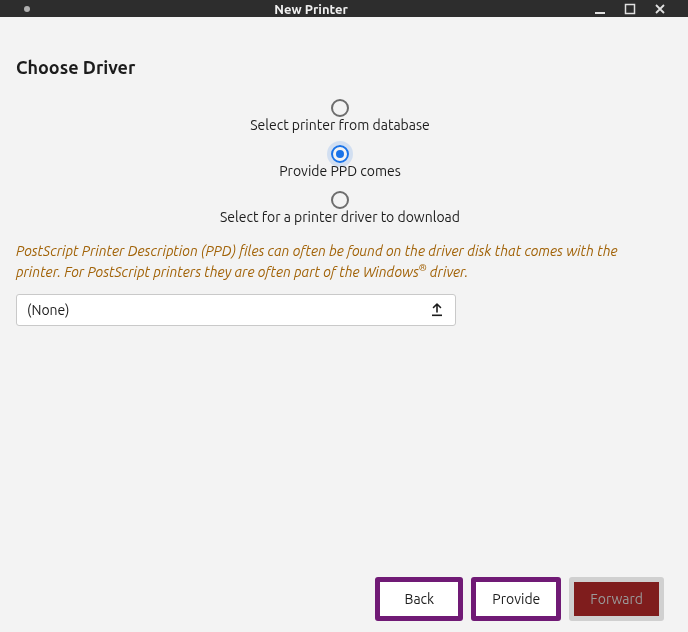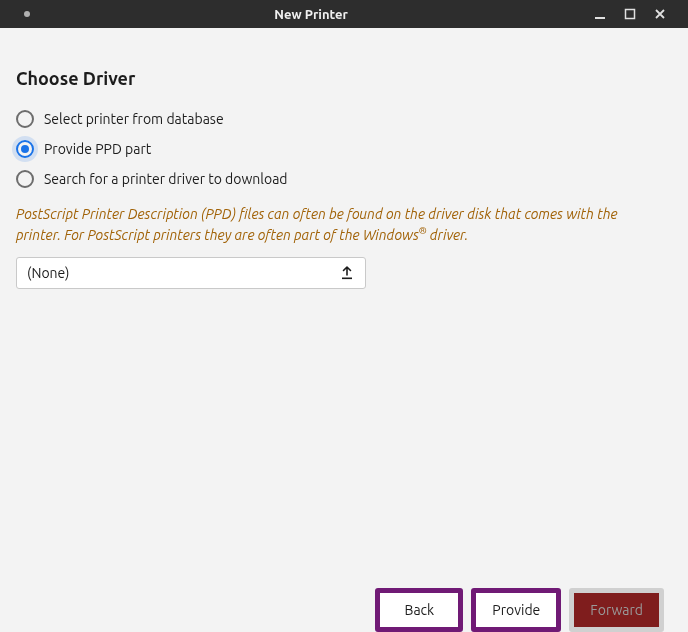--- a/index.html
+++ b/index.html
@@ -4,21 +4,21 @@
   <style>
     * { box-sizing: border-box; margin: 0; padding: 0; }
     body {
       width: 688px;
       height: 632px;
       font-family: "Ubuntu", "Cantarell", "Segoe UI", sans-serif;
       background: #f3f3f3;
       overflow: hidden;
     }
     .titlebar {
-      height: 28px;
+      height: 17px;
       background: #2d2d2d;
       display: flex;
       align-items: center;
       padding: 0 20px;
       color: #e0e0e0;
     }
     .title-dot {
       width: 6px;
       height: 6px;
       border-radius: 50%;
@@ -56,23 +56,23 @@
       margin-top: 20px;
     }
     .heading {
       font-size: 18px;
       font-weight: 700;
       margin-bottom: 16px;
     }
     .radio-row {
       display: flex;
       align-items: center;
-      gap: 10px;
       padding: 6px 0;
       cursor: pointer;
+      flex-direction: column;
     }
     .radio-outer {
       width: 18px;
       height: 18px;
       border-radius: 50%;
       border: 2px solid #6d6d6d;
       display: flex;
       align-items: center;
       justify-content: center;
       flex-shrink: 0;
@@ -93,21 +93,21 @@
     .desc {
       font-size: 14px;
       line-height: 1.45;
       margin-top: 10px;
       margin-bottom: 12px;
       color: #a16207;
       font-style: italic;
     }
     sup { font-size: 10px; }
     .file-chooser {
-      width: 350px;
+      width: 440px;
       background: #ffffff;
       border: 1px solid #c9c9c9;
       border-radius: 3px;
       display: flex;
       align-items: center;
       justify-content: space-between;
       padding: 7px 10px;
       cursor: pointer;
       font-size: 14px;
     }
@@ -169,26 +169,26 @@
 
   <div class="radio-row">
     <span class="radio-outer"></span>
     <span class="radio-label">Select printer from database</span>
   </div>
 
   <div class="radio-row">
     <span class="radio-outer selected">
       <span class="radio-inner"></span>
     </span>
-    <span class="radio-label">Provide PPD part</span>
+    <span class="radio-label">Provide PPD comes</span>
   </div>
 
   <div class="radio-row">
     <span class="radio-outer"></span>
-    <span class="radio-label">Search for a printer driver to download</span>
+    <span class="radio-label">Select for a printer driver to download</span>
   </div>
 
   <div class="desc">
     <span>PostScript Printer Description (PPD) files can often be found on the driver disk that comes with the printer. For PostScript printers they are often part of the Windows</span><sup>®</sup><span> driver.</span>
   </div>
 
   <div class="file-chooser">
     <span>(None)</span>
     <span class="upload-icon">
       <svg width="16" height="16" viewBox="0 0 16 16">

